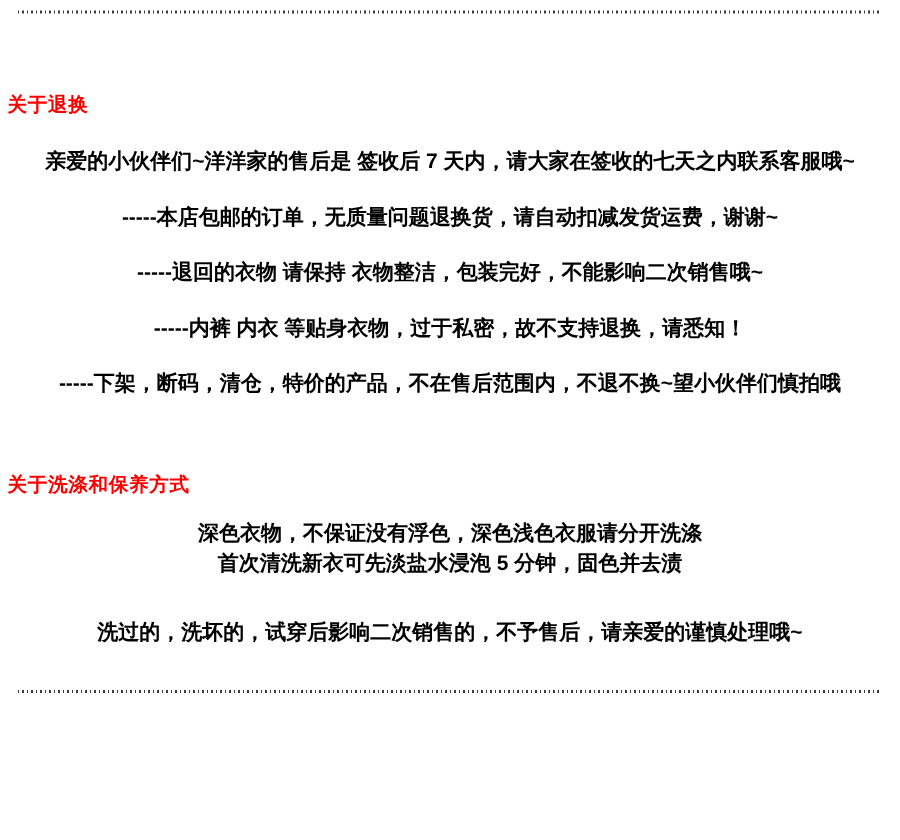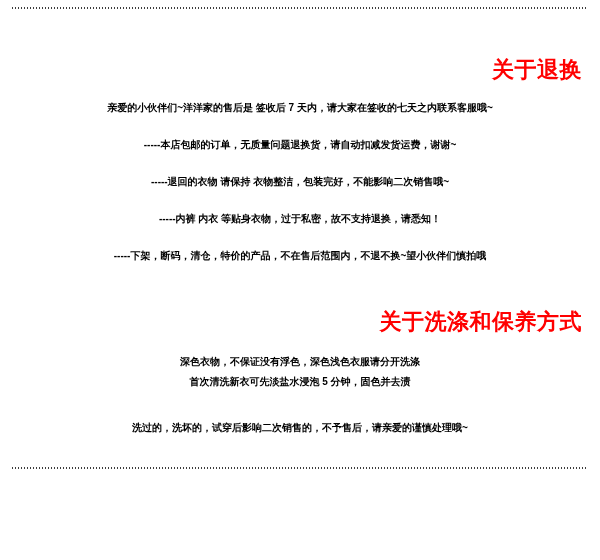--- a/index.html
+++ b/index.html
@@ -15,35 +15,35 @@
     font-weight: bold;
   }
   .dotted-divider {
     height: 2px;
     margin: 0 12px;
     background-image: repeating-linear-gradient(to right, #3d3d3d 0 1px, transparent 1px 3px);
   }
   .dotted-divider.top { margin-top: 7px; }
   .dotted-divider.bottom { margin-top: 29px; }
   .sec-title {
-    margin: 18px;
-    text-align: right;
+    margin: 5px;
+    text-align: left;
     color: #ff0000;
-    font-size: 22px;
+    font-size: 13px;
     line-height: 20px;
     letter-spacing: 0.5px;
     white-space: nowrap;
   }
   .sec-title.returns { margin-top: 51px; }
-  .sec-title.washing { margin-top: 48px; font-family: Liberation Mono, monospace; }
+  .sec-title.washing { margin-top: 48px; }
   .para {
     margin: 17px 8px 0;
     text-align: center;
     color: #000000;
-    font-size: 10px;
+    font-size: 14px;
     line-height: 20px;
     white-space: nowrap;
   }
   .para.w1 { margin-top: 12px; }
   .para.w2 { margin-top: 0; }
   .para.w3 { margin-top: 26px; text-align: center; }
 </style>
 </head>
 <body>
 

